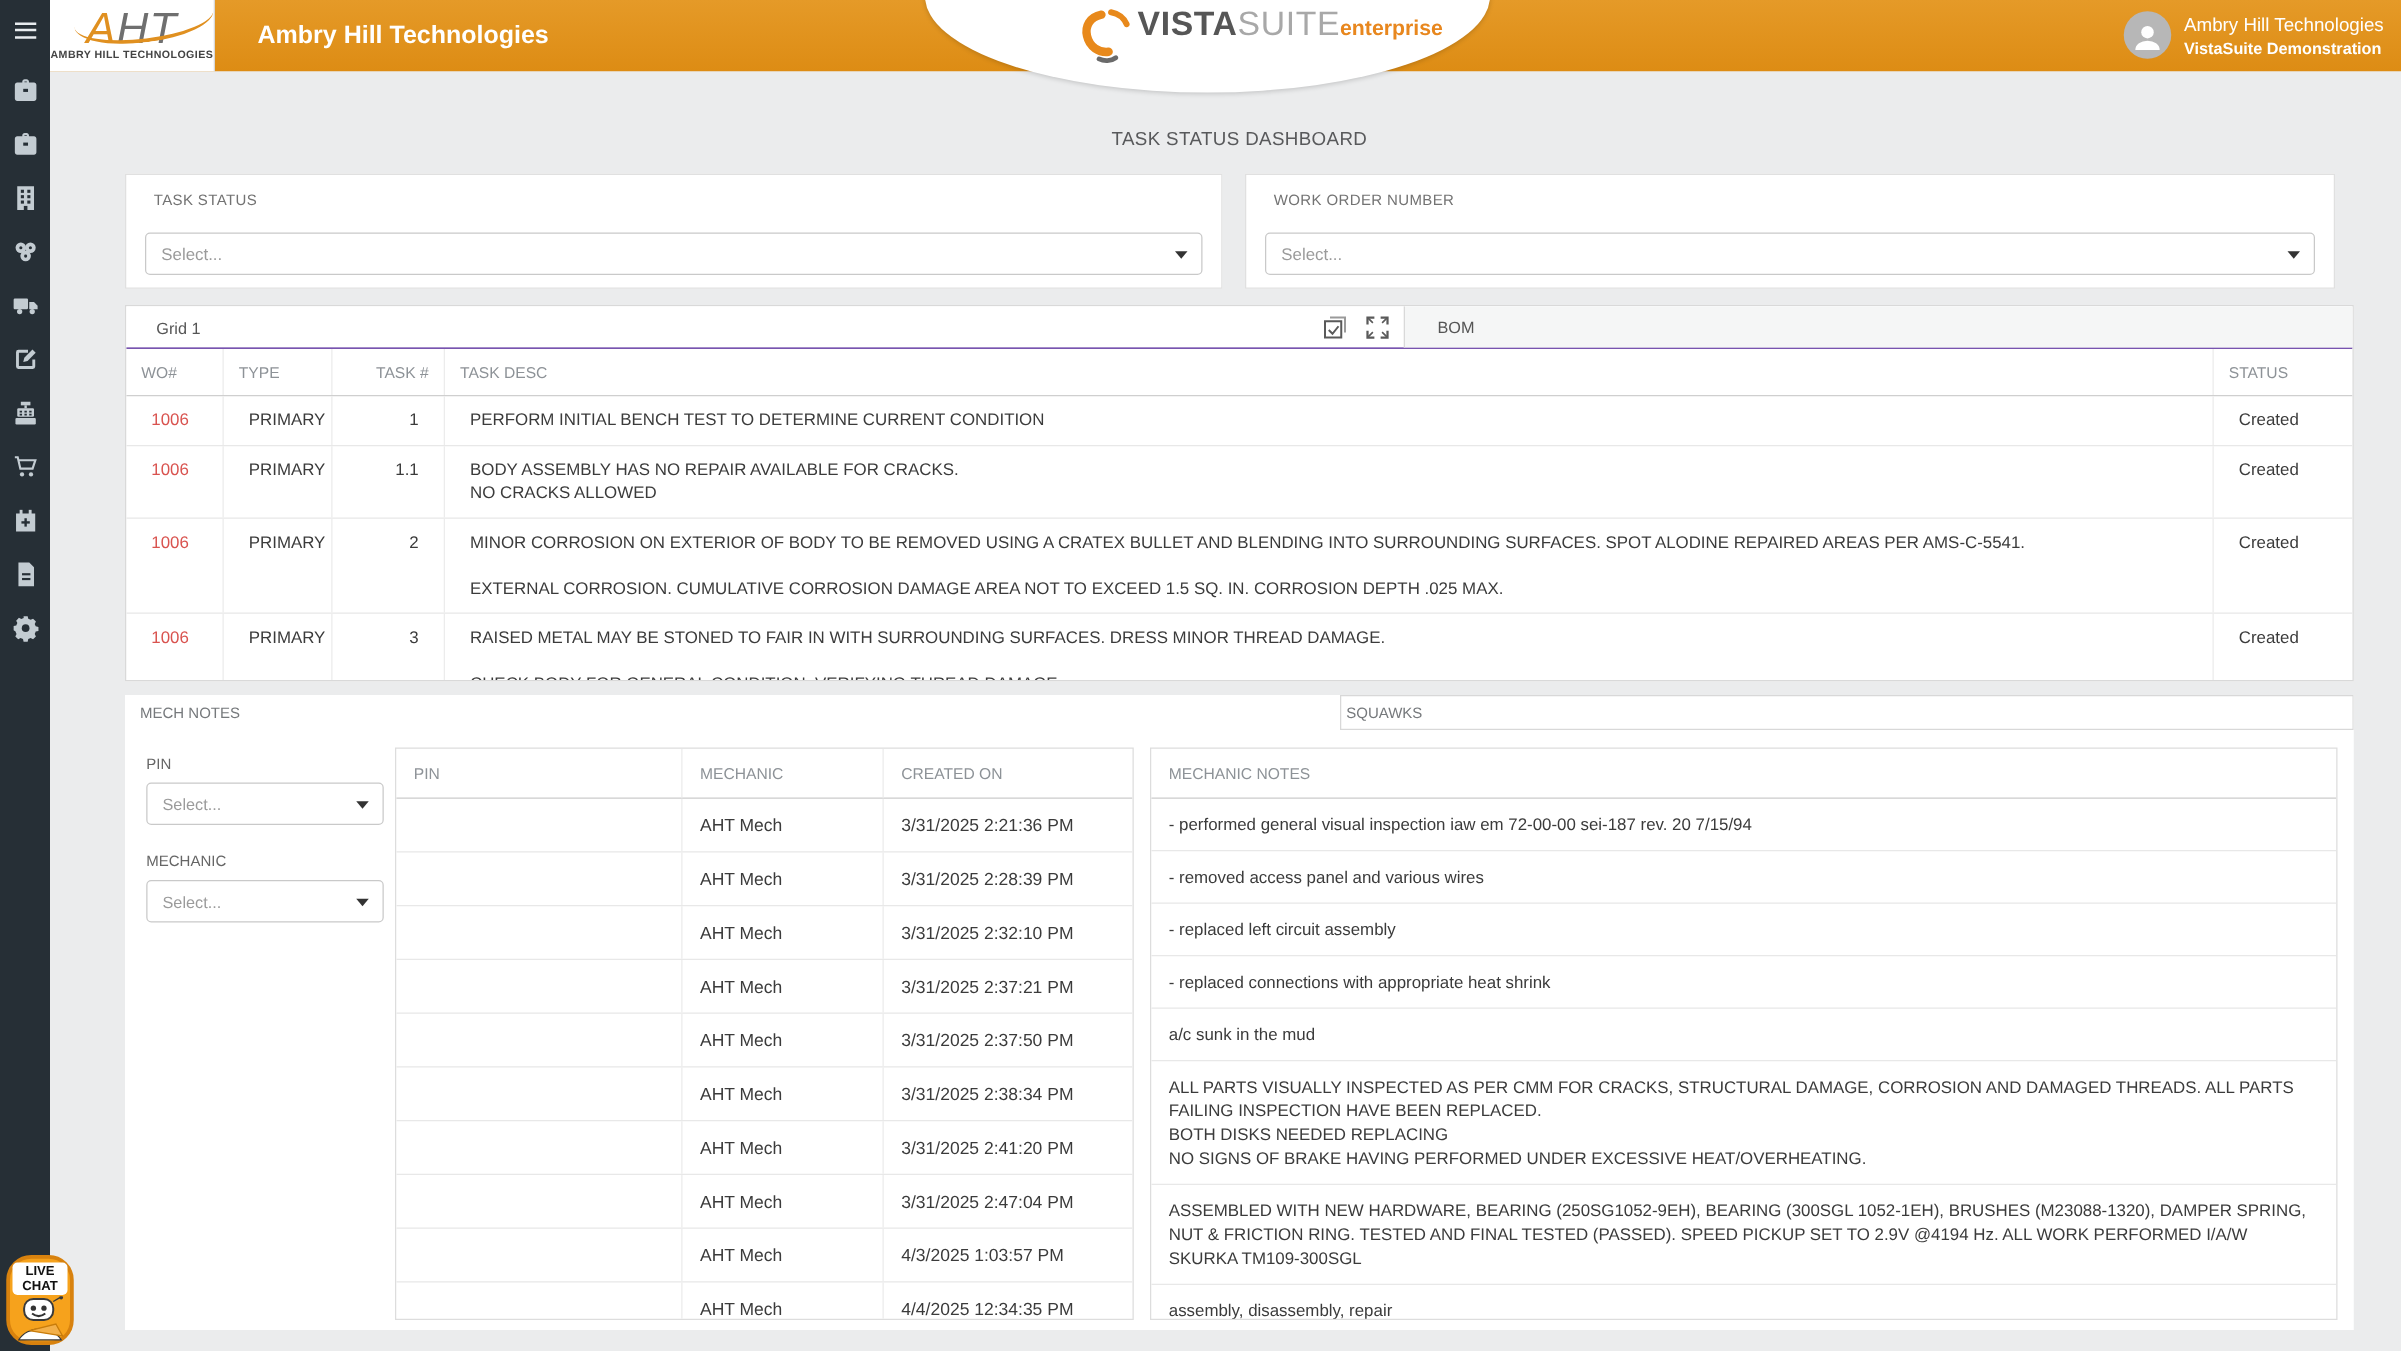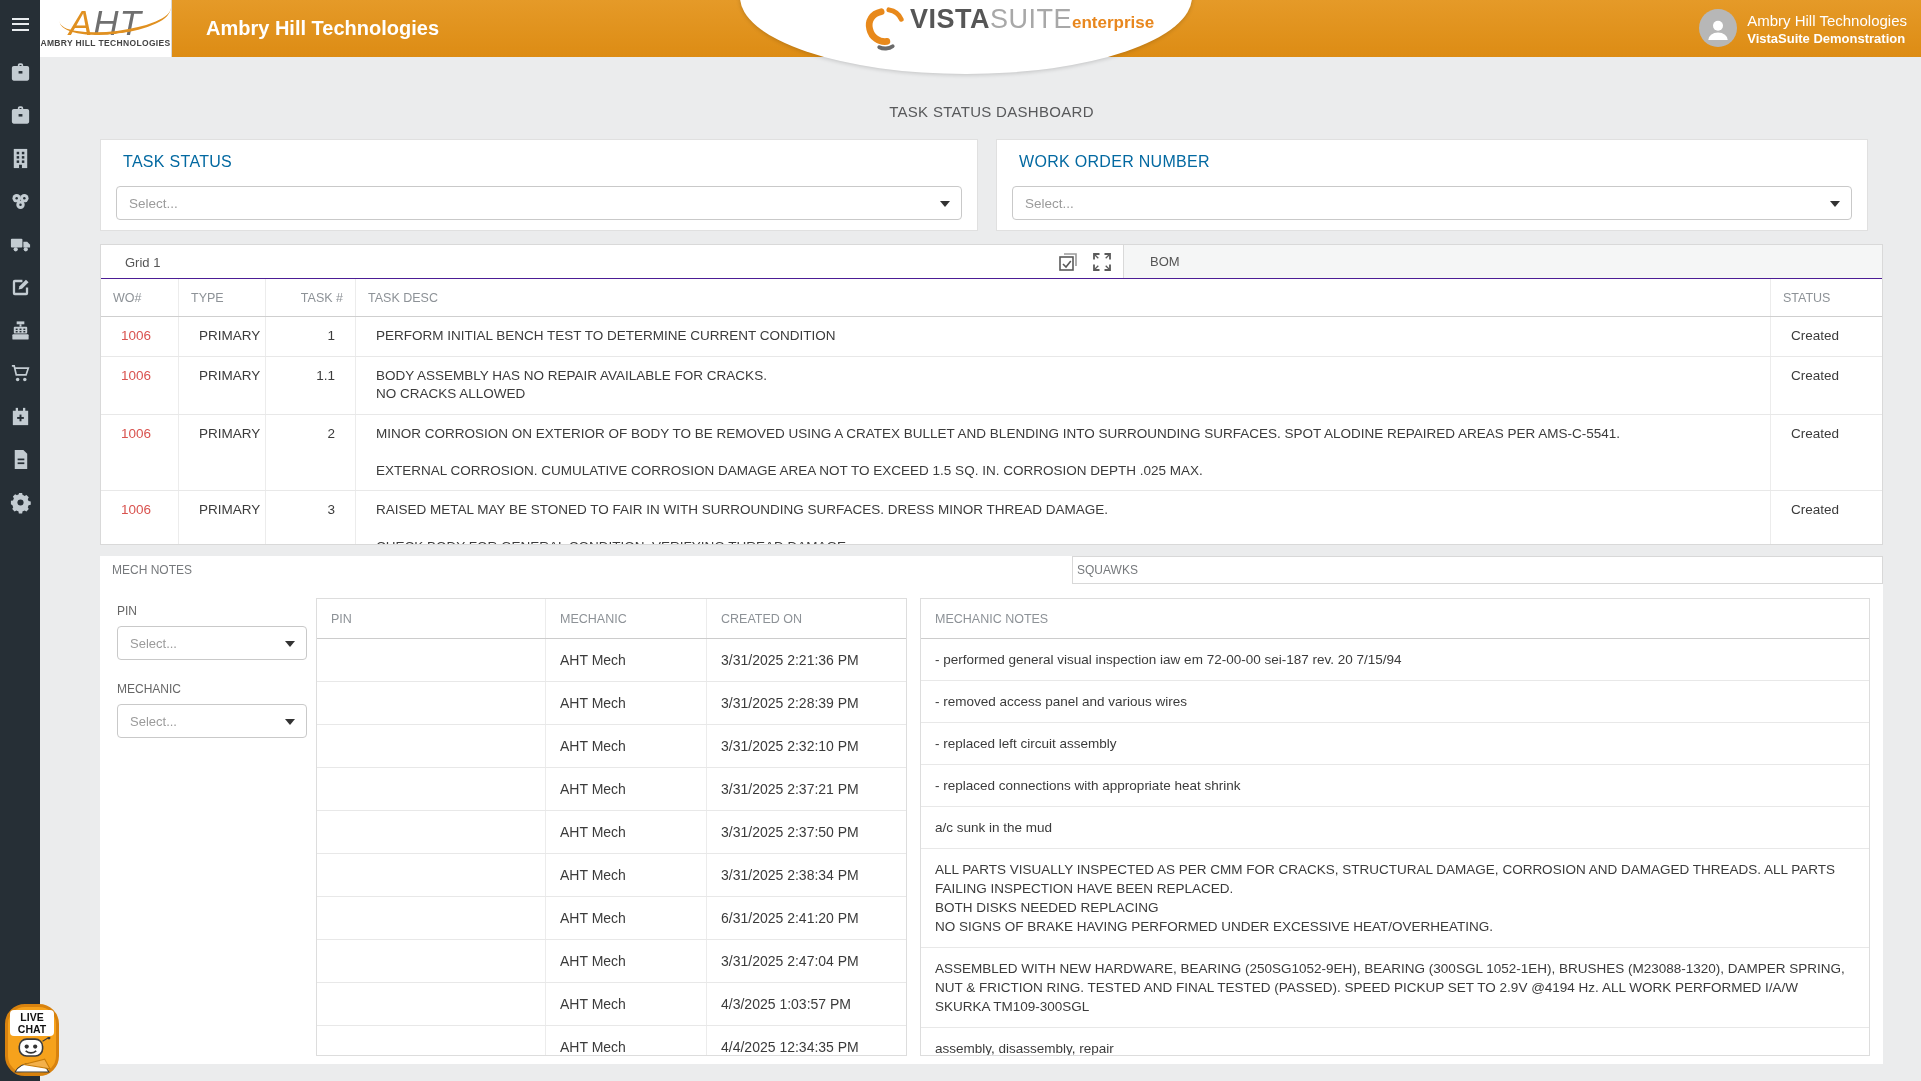--- a/index.html
+++ b/index.html
@@ -41,21 +41,21 @@
 .avatar svg{width:30px;height:30px;margin-top:4px}
 .user-name{font-size:15px;color:#fff;line-height:20px}
 .user-sub{font-size:13px;font-weight:bold;color:#fff}
 
 
 .page-title{position:absolute;left:100px;width:1783px;top:103px;text-align:center;font-size:15px;color:#58595b;letter-spacing:.3px;z-index:1}
 
 .card{position:absolute;background:#fff;border:1px solid #e0e0e0}
 .filter-card-1{left:100px;top:139px;width:878px;height:92px}
 .filter-card-2{left:996px;top:139px;width:872px;height:92px}
-.filter-label{position:absolute;left:22px;top:13px;font-size:16px;color:#0369a1;letter-spacing:.3px}
+.filter-label{position:absolute;left:22px;top:13px;font-size:12px;color:#737373;letter-spacing:.3px}
 .select{position:absolute;left:15px;right:15px;top:46px;height:34px;border:1px solid #c9c9c9;border-radius:4px;background:#fff;display:flex;align-items:center;padding:0 12px;font-size:13.5px;color:#9b9b9b;cursor:pointer}
 .caret{position:absolute;right:11px;top:14px;width:0;height:0;border-left:5px solid transparent;border-right:5px solid transparent;border-top:6px solid #333}
 
 
 .grid-panel{left:100px;top:244px;width:1783px;height:301px;overflow:hidden;border-color:#d9d9d9}
 .grid-strip{height:34px;border-bottom:1px solid #4c1d95;position:relative;background:#fff}
 .grid-title{position:absolute;left:24px;top:0;height:34px;display:flex;align-items:center;font-size:13px;color:#555}
 .strip-icon{position:absolute;top:6px;width:22px;height:22px;cursor:pointer}
 .icon-check{left:956px}
 .icon-expand{left:990px}
@@ -385,21 +385,21 @@
           <div class="mc">3/31/2025 2:37:50 PM</div>
         </div>
         <div class="mrow">
           <div class="mc"></div>
           <div class="mc">AHT Mech</div>
           <div class="mc">3/31/2025 2:38:34 PM</div>
         </div>
         <div class="mrow">
           <div class="mc"></div>
           <div class="mc">AHT Mech</div>
-          <div class="mc">6/31/2025 2:41:20 PM</div>
+          <div class="mc">3/31/2025 2:41:20 PM</div>
         </div>
         <div class="mrow">
           <div class="mc"></div>
           <div class="mc">AHT Mech</div>
           <div class="mc">3/31/2025 2:47:04 PM</div>
         </div>
         <div class="mrow">
           <div class="mc"></div>
           <div class="mc">AHT Mech</div>
           <div class="mc">4/3/2025 1:03:57 PM</div>

